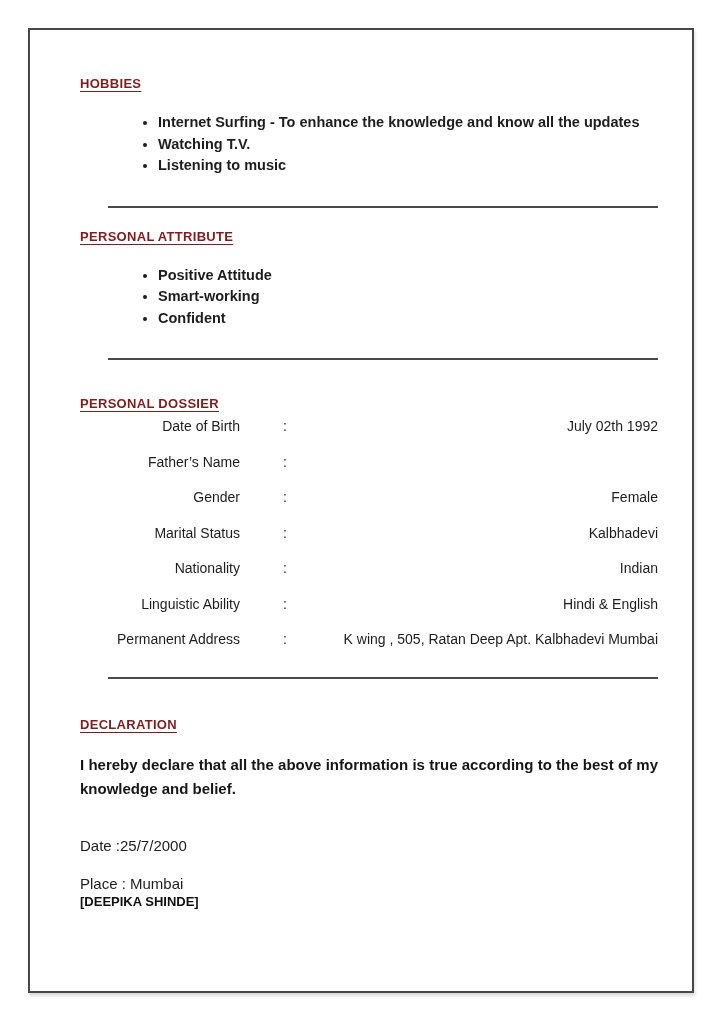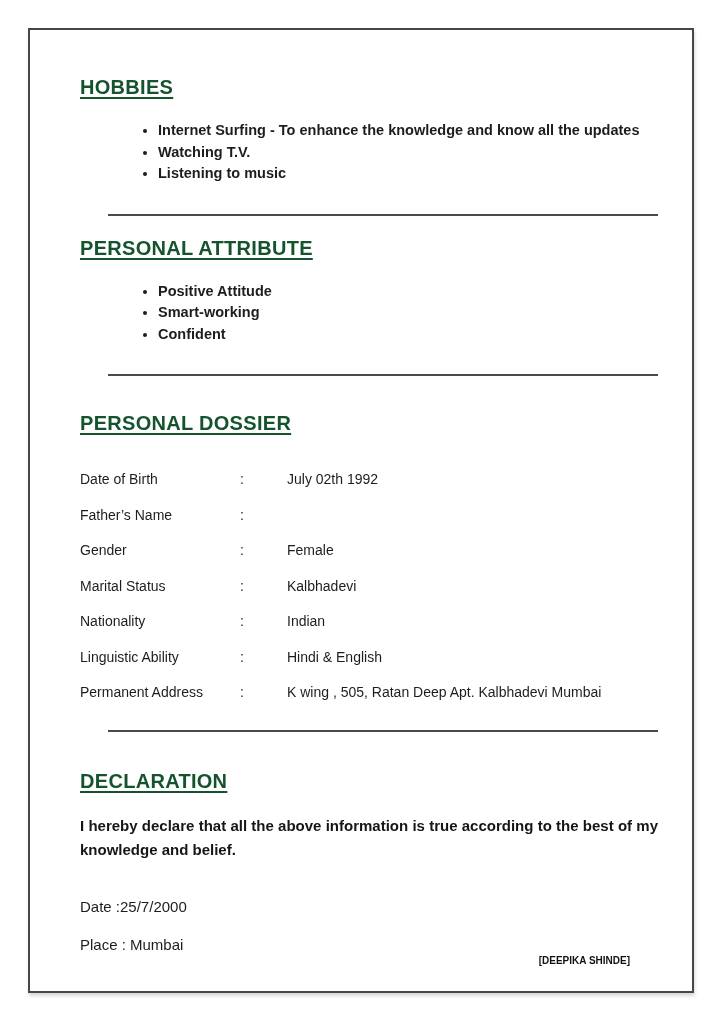--- a/index.html
+++ b/index.html
@@ -23,26 +23,26 @@
     box-sizing: border-box;
     border: 2px solid #474747;
     background: #ffffff;
     box-shadow: 1px 3px 3px rgba(0,0,0,0.15);
   }
   .content {
     padding: 46px 34px 0 50px;
   }
   .section-title {
     margin: 0;
-    font-size: 20px;
+    font-size: 13px;
     font-weight: 700;
     text-decoration: underline;
     text-underline-offset: 3px;
     letter-spacing: 0.3px;
-    color: #14532d;
+    color: #7f1d1d;
   }
   ul.bullets {
     margin: 21px 0 0 0;
     padding-left: 78px;
     list-style: disc outside;
     font-weight: bold;
   }
   ul.bullets li {
     font-size: 14.5px;
     line-height: 21.5px;
@@ -53,21 +53,22 @@
     border-top: 2px solid #4a4a4a;
     margin: 29px 0 0 28px;
     height: 0;
   }
   .mt-sep2 { margin-top: 20px; }
   .mt-sep3 { margin-top: 16px; }
   .heading-attr { margin-top: 21px; }
   .heading-dossier { margin-top: 36px; }
   .heading-decl { margin-top: 38px; }
   .dossier {
-    margin-top: 35px;
+    margin-top: 6px;
+    text-align: right;
   }
   .dossier-row {
     display: flex;
     margin-bottom: 17.5px;
     font-size: 14px;
     line-height: 18px;
   }
   .dossier-row .lbl { width: 160px; flex: 0 0 160px; }
   .dossier-row .col { width: 47px; flex: 0 0 47px; }
   .dossier-row .val { flex: 1; }
@@ -83,23 +84,22 @@
     margin-top: 36px;
     font-size: 15px;
   }
   .place-line {
     margin-top: 21px;
     font-size: 15px;
   }
   .signature {
     margin-top: 2px;
     padding-right: 28px;
-    text-align: right;
     font-weight: 700;
-    font-size: 10px;
+    font-size: 13px;
     color: #111111;
   }
 </style>
 </head>
 <body>
 
 <div class="sheet">
   <div class="content">
 
     <section>

